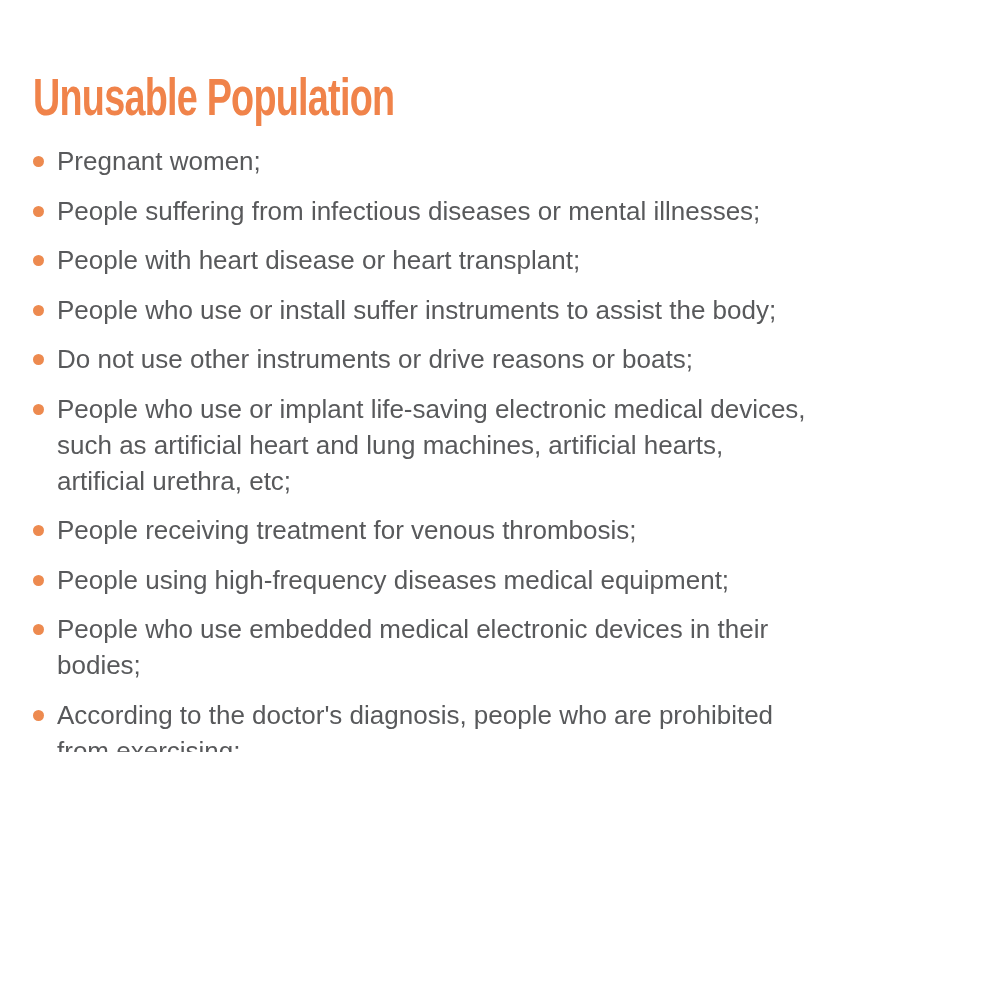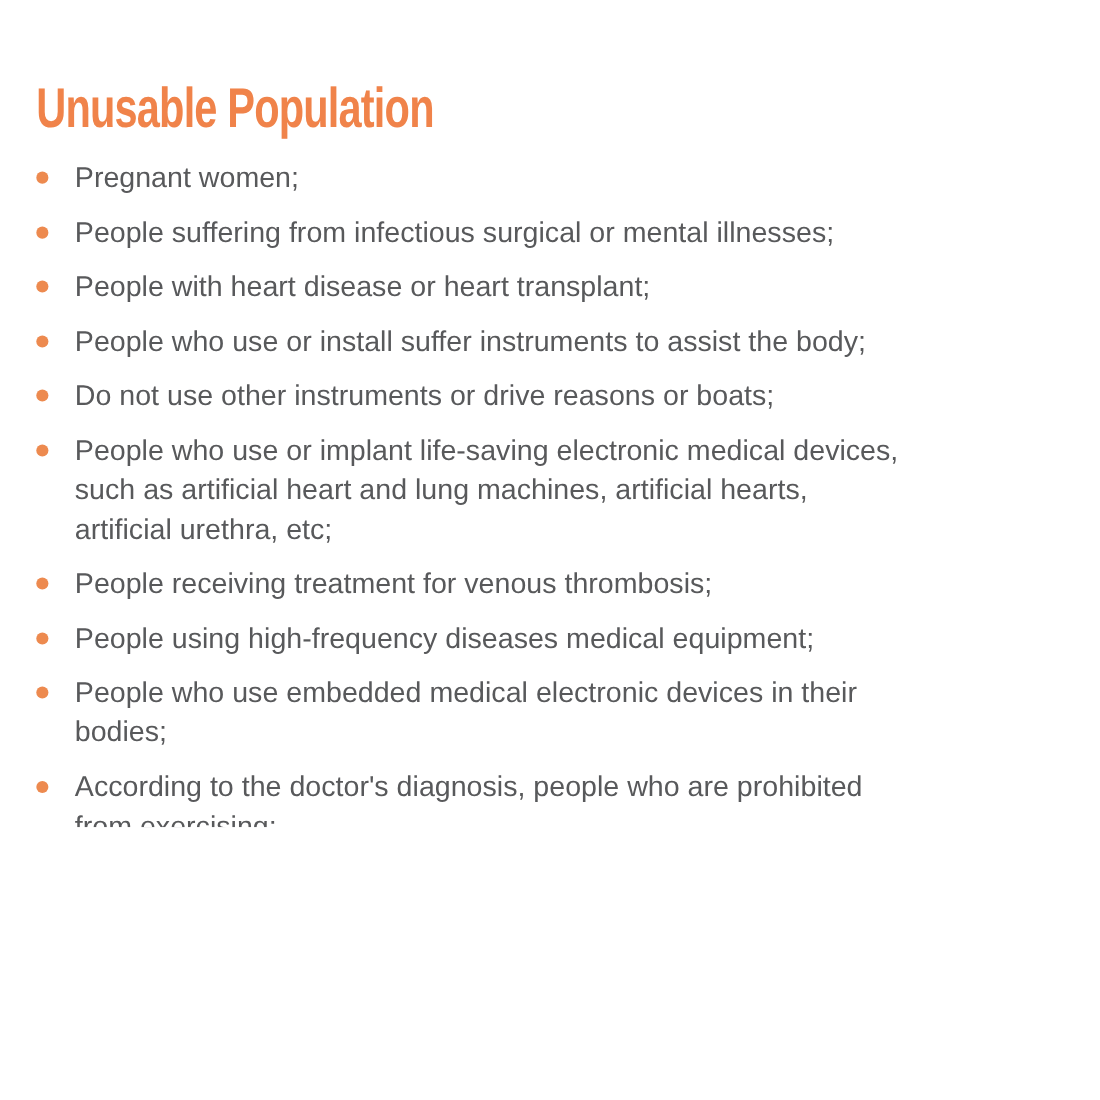--- a/index.html
+++ b/index.html
@@ -32,21 +32,20 @@
   ul.bullet-list {
     list-style: none;
     margin: 0;
     padding: 0;
     width: 952px;
   }
   ul.bullet-list li {
     display: flex;
     align-items: flex-start;
     margin-bottom: 13.5px;
-    gap: 11px;
   }
   .dot {
     flex: 0 0 auto;
     width: 11px;
     height: 11px;
     border-radius: 50%;
     background: #ED8A4F;
     margin: 13px 13px 0 0;
   }
   .item-text {
@@ -62,21 +61,21 @@
 <div class="page">
   <h1 class="heading">Unusable Population</h1>
 
   <ul class="bullet-list">
     <li>
       <span class="dot"></span>
       <span class="item-text">Pregnant women;</span>
     </li>
     <li>
       <span class="dot"></span>
-      <span class="item-text">People suffering from infectious surgical or mental illnesses;</span>
+      <span class="item-text">People suffering from infectious diseases or mental illnesses;</span>
     </li>
     <li>
       <span class="dot"></span>
       <span class="item-text">People with heart disease or heart transplant;</span>
     </li>
     <li>
       <span class="dot"></span>
       <span class="item-text">People who use or install suffer instruments to assist the body;</span>
     </li>
     <li>

